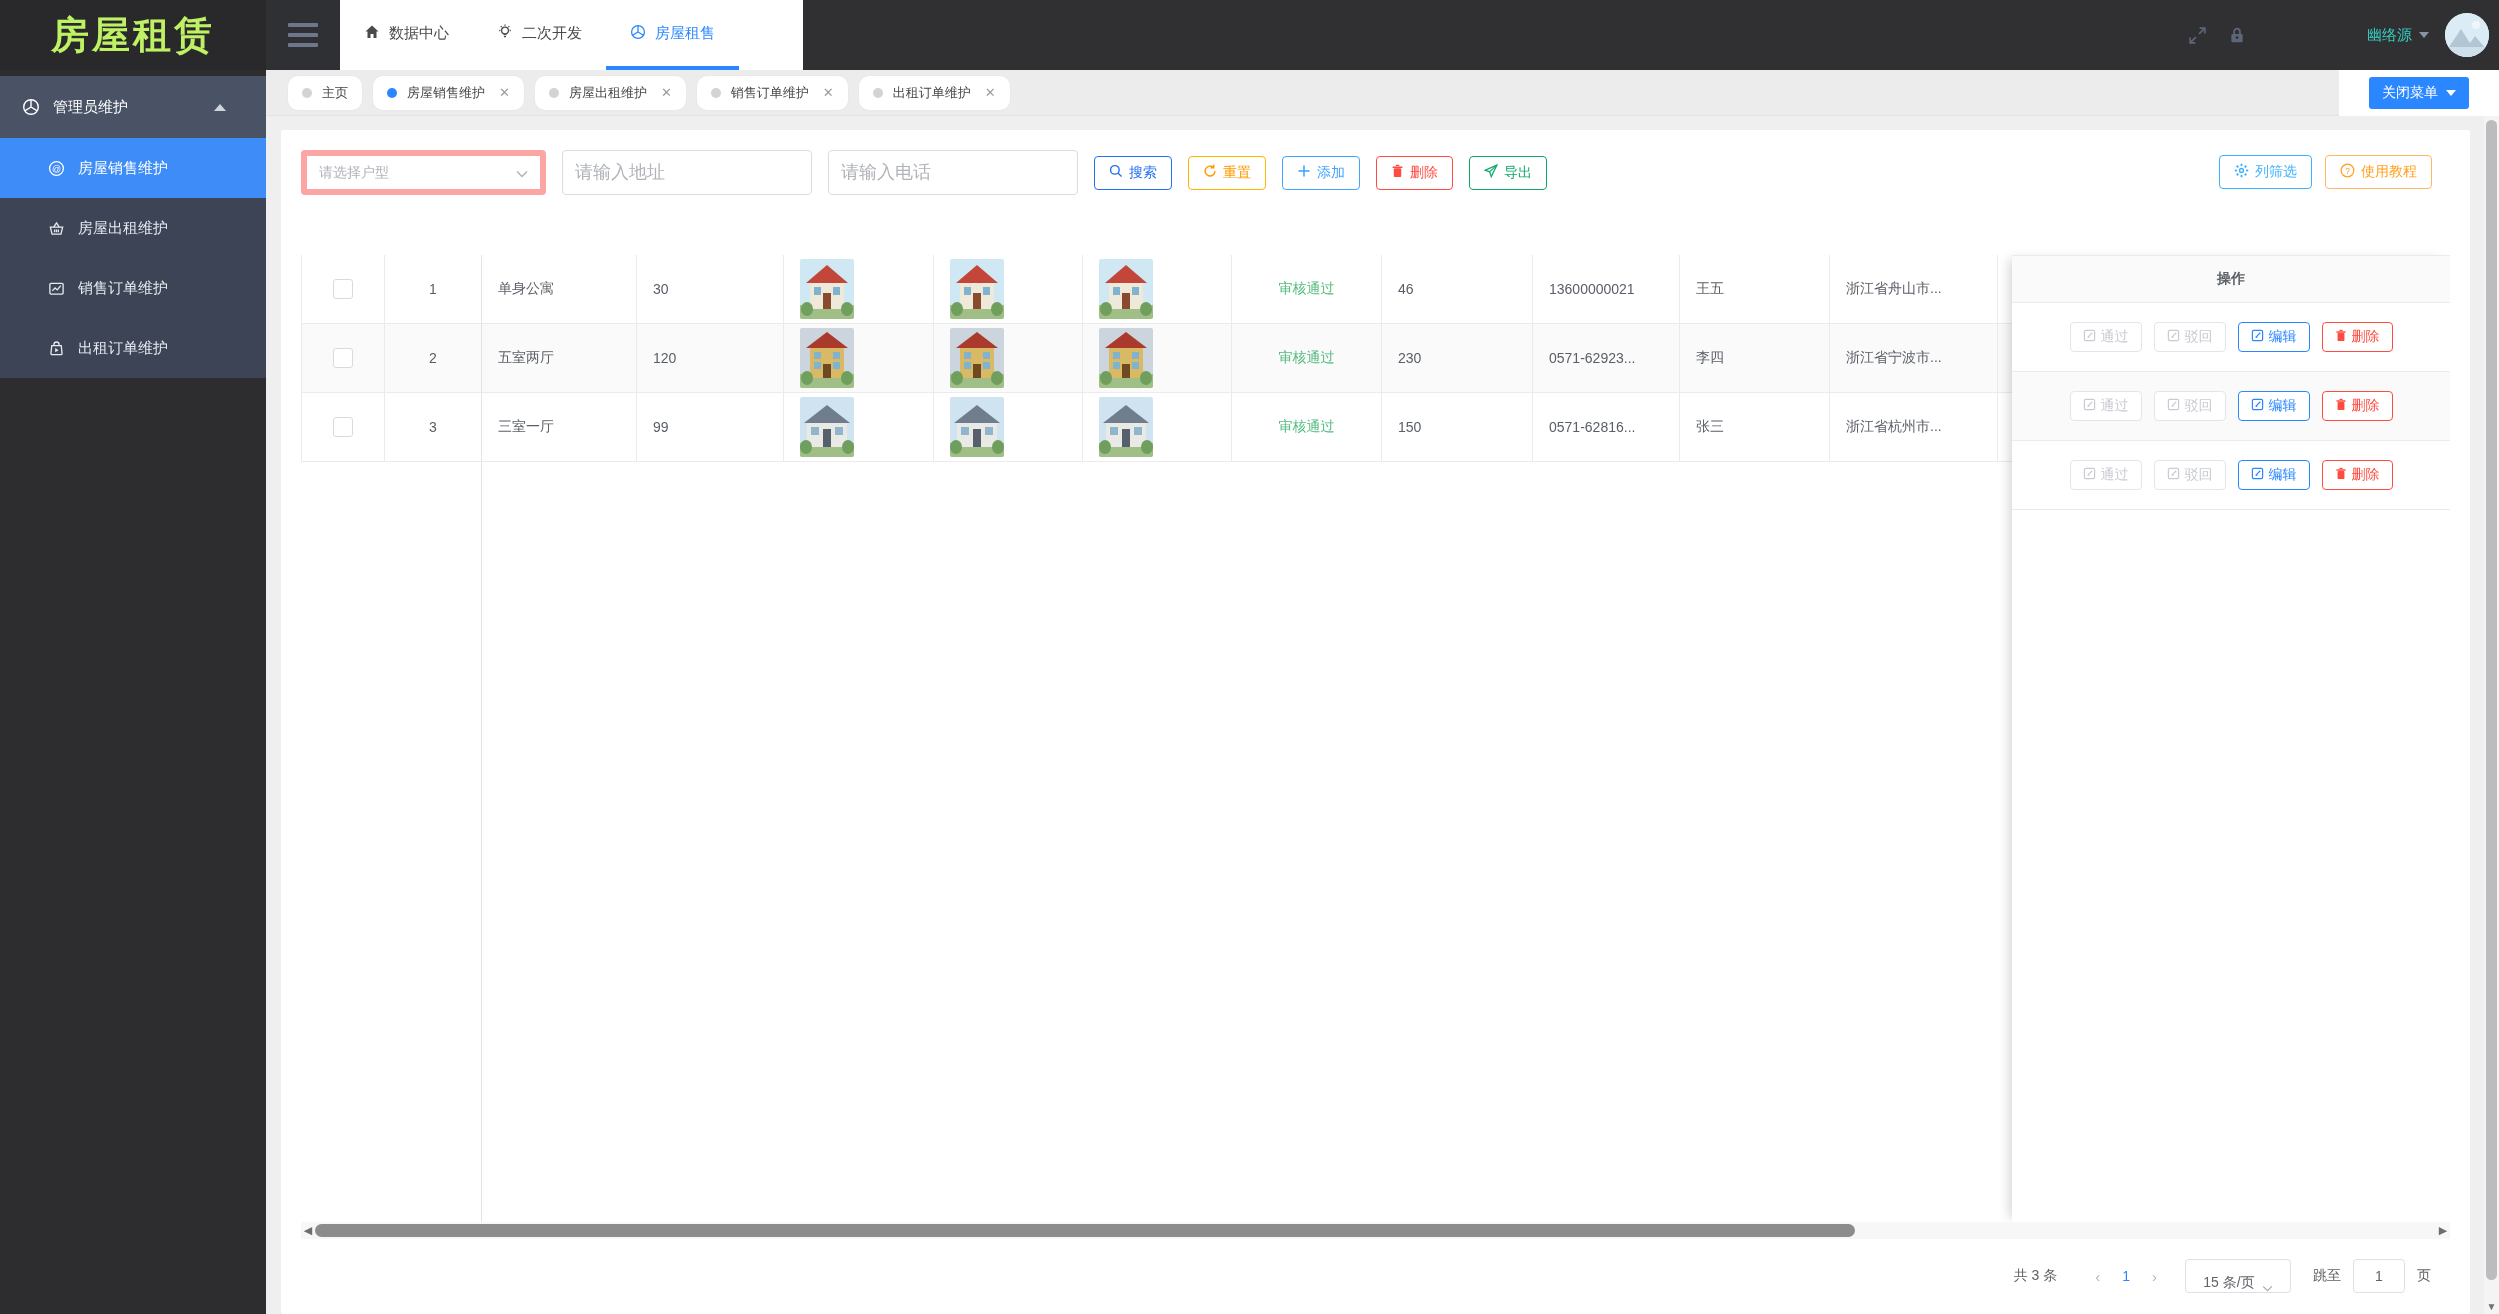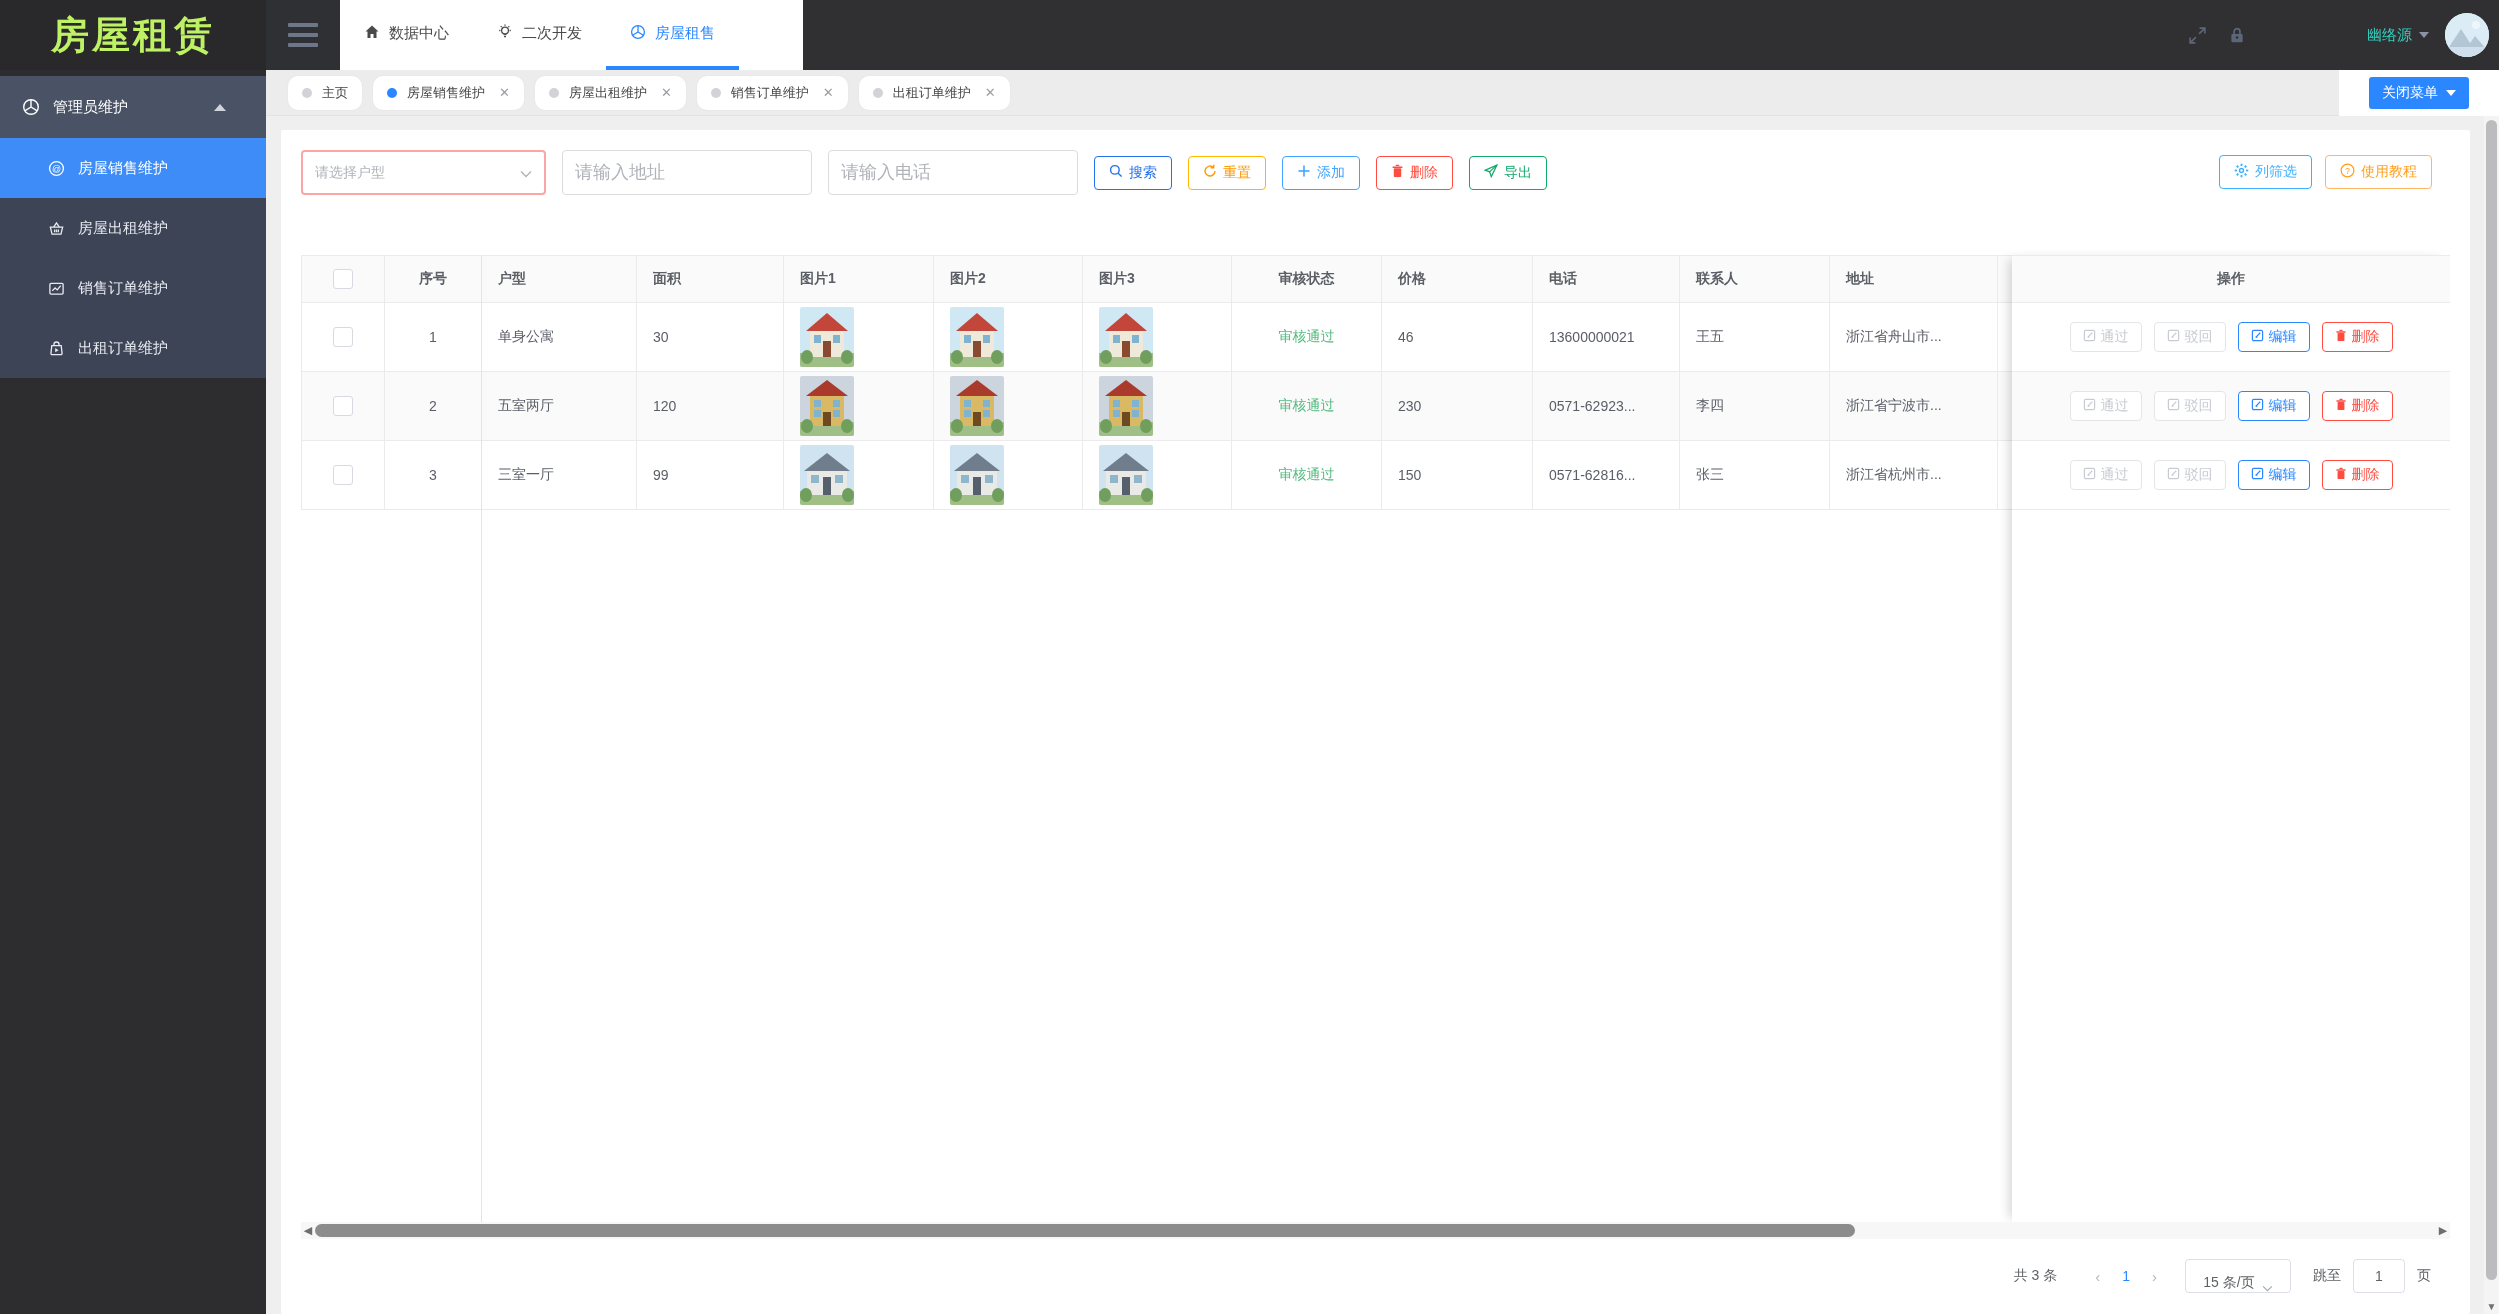--- a/index.html
+++ b/index.html
@@ -43,21 +43,21 @@
   .side-sub { background:#3c4456; }
   .side-item { height:60px; display:flex; align-items:center; padding-left:48px; color:#e7eaf0; font-size:15px; cursor:pointer; }
   .side-item .s-icon { margin-right:13px; display:flex; }
   .side-item.active { background:#3e8cf7; color:#ffffff; }
 
   
   .card { position:absolute; left:281px; top:130px; width:2189px; height:1184px; background:#ffffff; border-radius:2px; }
 
   
   .filter-left { position:absolute; left:20px; top:20px; display:flex; align-items:center; gap:16px; }
-  .sel-box { width:245px; height:45px; border:2px solid #fca5a5; border-radius:4px; background:#fff; display:flex; align-items:center; padding:0 12px; color:#b0b3ba; font-size:14px; cursor:pointer; }
+  .sel-box { width:245px; height:45px; border:6px solid #fca5a5; border-radius:4px; background:#fff; display:flex; align-items:center; padding:0 12px; color:#b0b3ba; font-size:14px; cursor:pointer; }
   .sel-box .chev { margin-left:auto; }
   .txt-input { width:250px; height:45px; border:1px solid #dcdcdc; border-radius:4px; padding:0 12px; font-size:18px; color:#5a5e66; outline:none; font-family:inherit; }
   .txt-input::placeholder { color:#b0b3ba; }
   .btn { height:34px; background:#fff; border-radius:4px; display:flex; align-items:center; gap:6px; padding:0 14px; font-size:14px; cursor:pointer; border:1px solid; font-family:inherit; }
   .btn-search { color:#2470f0; border-color:#2470f0; }
   .btn-reset  { color:#ff9900; border-color:#ffb800; }
   .btn-add    { color:#42a5ff; border-color:#42a5ff; }
   .btn-del    { color:#ff4c41; border-color:#ff4c41; }
   .btn-export { color:#0fa968; border-color:#0fa968; }
   .filter-right { position:absolute; right:38px; top:25px; display:flex; gap:13px; }
@@ -349,37 +349,20 @@
       <button class="btn btn-tut">
         <span><svg viewBox="0 0 16 16" width="15" height="15">
               <circle cx="8" cy="8" r="6.8" fill="none" stroke="currentColor" stroke-width="1.3"></circle>
               <text x="8" y="11.3" font-size="9" text-anchor="middle" fill="currentColor">?</text>
             </svg></span>
         <span>使用教程</span>
       </button>
     </div>
 
     <div class="table-wrap">
-      <div class="t-row head">
-        <div class="t-cell c-check">
-            <span class="checkbox"></span>
-          </div>
-        <div class="t-cell c-seq">序号</div>
-        <div class="t-cell c-type">户型</div>
-        <div class="t-cell c-area">面积</div>
-        <div class="t-cell c-img1">图片1</div>
-        <div class="t-cell c-img2">图片2</div>
-        <div class="t-cell c-img3">图片3</div>
-        <div class="t-cell c-status">审核状态</div>
-        <div class="t-cell c-price">价格</div>
-        <div class="t-cell c-phone">电话</div>
-        <div class="t-cell c-contact">联系人</div>
-        <div class="t-cell c-addr">地址</div>
-        <div class="t-cell c-remark">备注</div>
-      </div>
 
       <div class="t-row body">
         <div class="t-cell c-check">
             <span class="checkbox"></span>
           </div>
         <div class="t-cell c-seq">1</div>
         <div class="t-cell c-type">单身公寓</div>
         <div class="t-cell c-area">30</div>
         <div class="t-cell c-img1">
             <svg class="house house-s1" viewBox="0 0 54 60">

